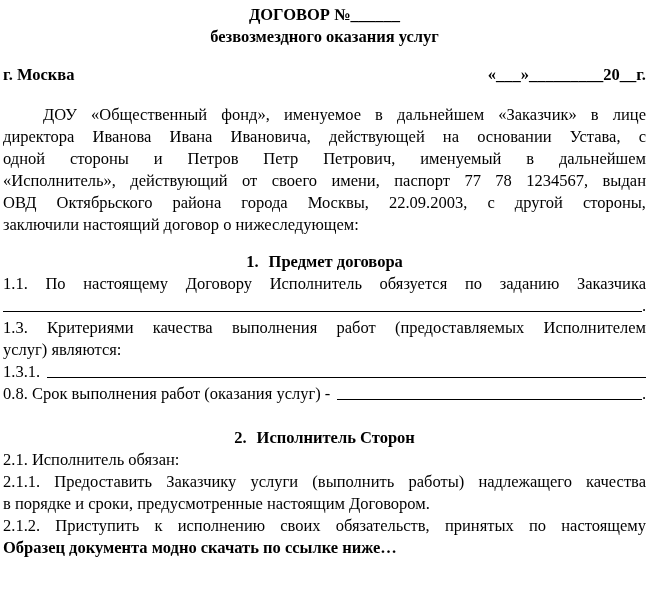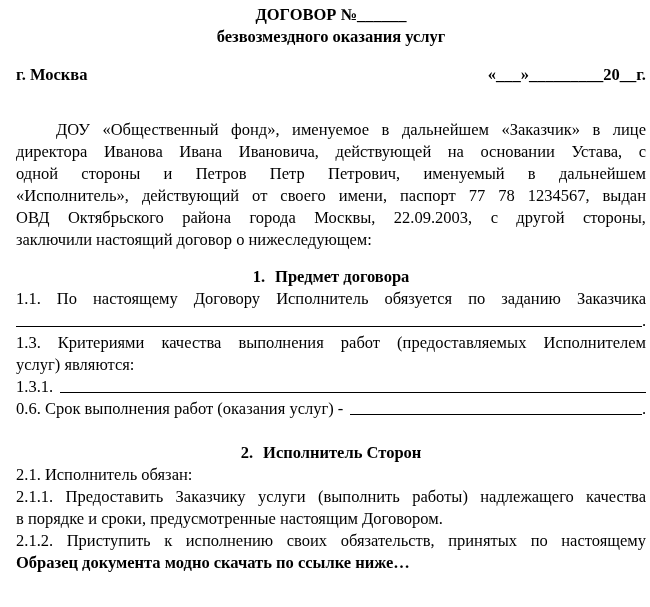--- a/index.html
+++ b/index.html
@@ -3,26 +3,26 @@
 <meta charset="utf-8">
 <style>
   html, body { margin: 0; padding: 0; }
   body {
     width: 650px; height: 607px;
     background: #ffffff; color: #000000;
     font-family: "Liberation Serif", serif;
     font-size: 16.5px; line-height: 22px;
     overflow: hidden;
   }
-  .page { padding: 4px 4px 0 16px; }
+  .page { padding: 4px 4px 0 3px; }
   .ln { height: 22px; overflow: hidden; }
   .b { font-weight: bold; }
   .center { text-align: center; }
   .j { text-align: justify; text-align-last: justify; }
-  .indent { text-indent: 40px; margin-top: 15px; }
+  .indent { text-indent: 40px; }
   .row-split { display: flex; justify-content: space-between; }
   .line-row { display: flex; }
   .fill { flex: 1 1 auto; border-bottom: 1px solid #000; margin-bottom: 5px; }
   .fill.gap { margin-left: 7px; }
   .num { margin-right: 10px; }
   .sp15 { height: 15px; } .sp16 { height: 16px; }
   .sp18 { height: 18px; } .sp22 { height: 22px; }
 </style>
 </head>
 <body>
@@ -63,21 +63,21 @@
 
   <div class="ln j">1.3. Критериями качества выполнения работ (предоставляемых Исполнителем</div>
   <div class="ln">услуг) являются:</div>
 
   <div class="ln line-row">
     <span>1.3.1.</span>
       <span class="fill gap"></span>
   </div>
 
   <div class="ln line-row">
-    <span>0.6. Срок выполнения работ (оказания услуг) -</span>
+    <span>0.8. Срок выполнения работ (оказания услуг) -</span>
       <span class="fill gap"></span>
       <span>.</span>
   </div>
 
   <div class="sp22"></div>
 
   <div class="ln center">
     <span class="b num">2.</span><span class="b">Исполнитель Сторон</span>
   </div>
 

